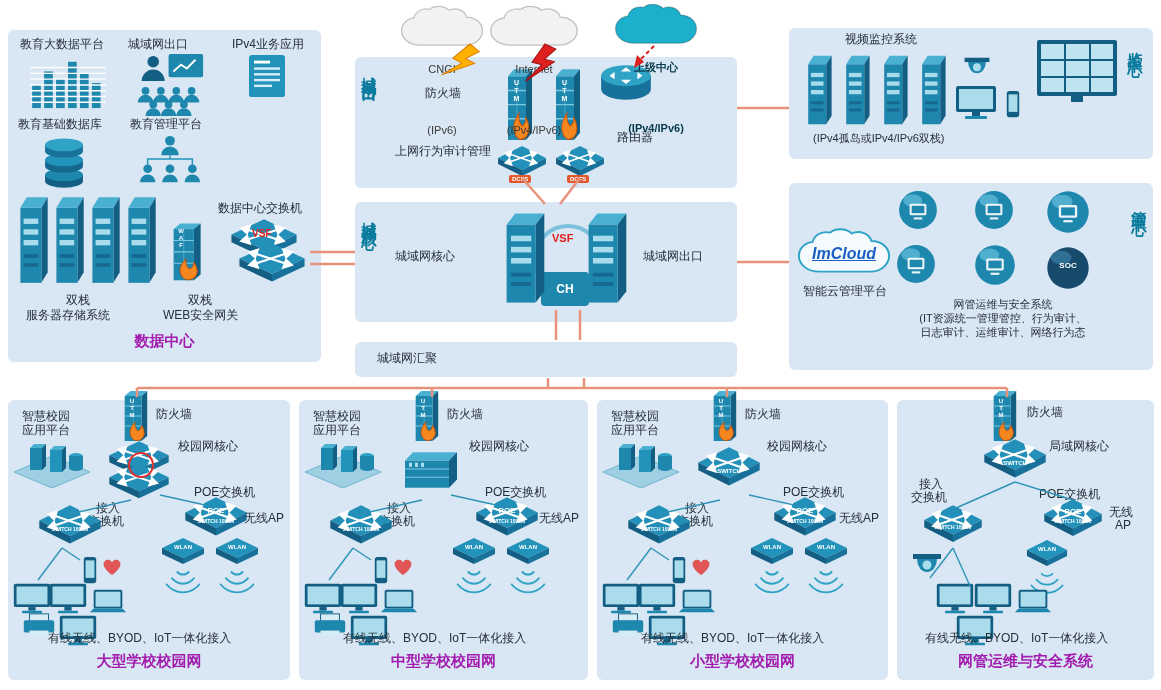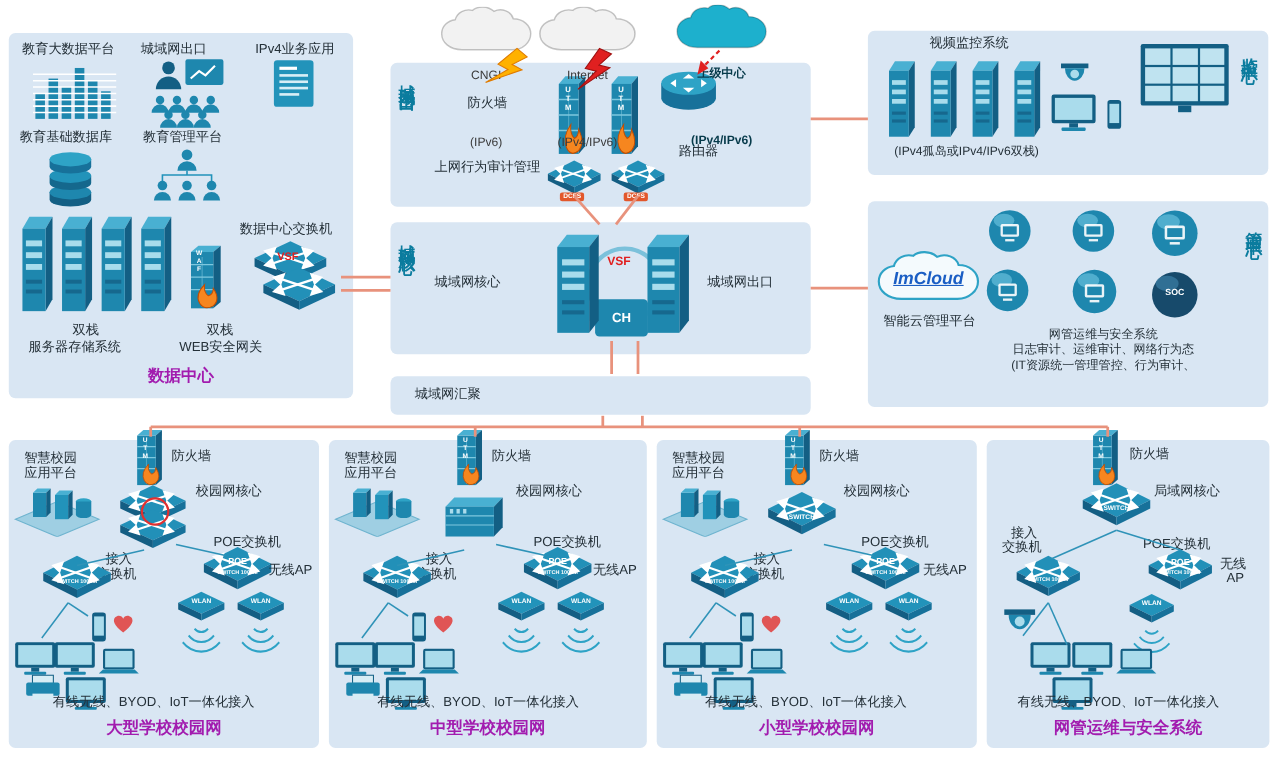--- a/index.html
+++ b/index.html
@@ -372,22 +372,22 @@
       </svg>
   <svg class="ic" style="left:184px;top:60px;width:44px;height:44px">
         <use href="#sym-sphere"></use>
       </svg>
   <svg class="ic" style="left:256px;top:62px;width:46px;height:46px">
         <use href="#sym-sphere-dark"></use>
       </svg>
   <span class="tagc" style="left:256px;top:78px;width:46px;font-size:8px">SOC</span>
   <div class="mgmt-lines" style="position:absolute;left:86px;top:114px;width:256px">
     <span>网管运维与安全系统</span>
+    <span>(IT资源统一管理管控、行为审计、</span>
     <span>日志审计、运维审计、网络行为态</span>
-    <span>(IT资源统一管理管控、行为审计、</span>
   </div>
   <span class="vtitle" style="left:340px;top:16px">管理中心</span>
 </div>
 
 <div class="panel" style="left:8px;top:400px;width:282px;height:280px;overflow:visible">
   <span class="lbl" style="left:14px;top:10px">智慧校园</span>
   <span class="lbl" style="left:14px;top:24px">应用平台</span>
   <svg class="ic" style="left:4px;top:34px;width:80px;height:54px">
         <use href="#sym-platform"></use>
       </svg>

